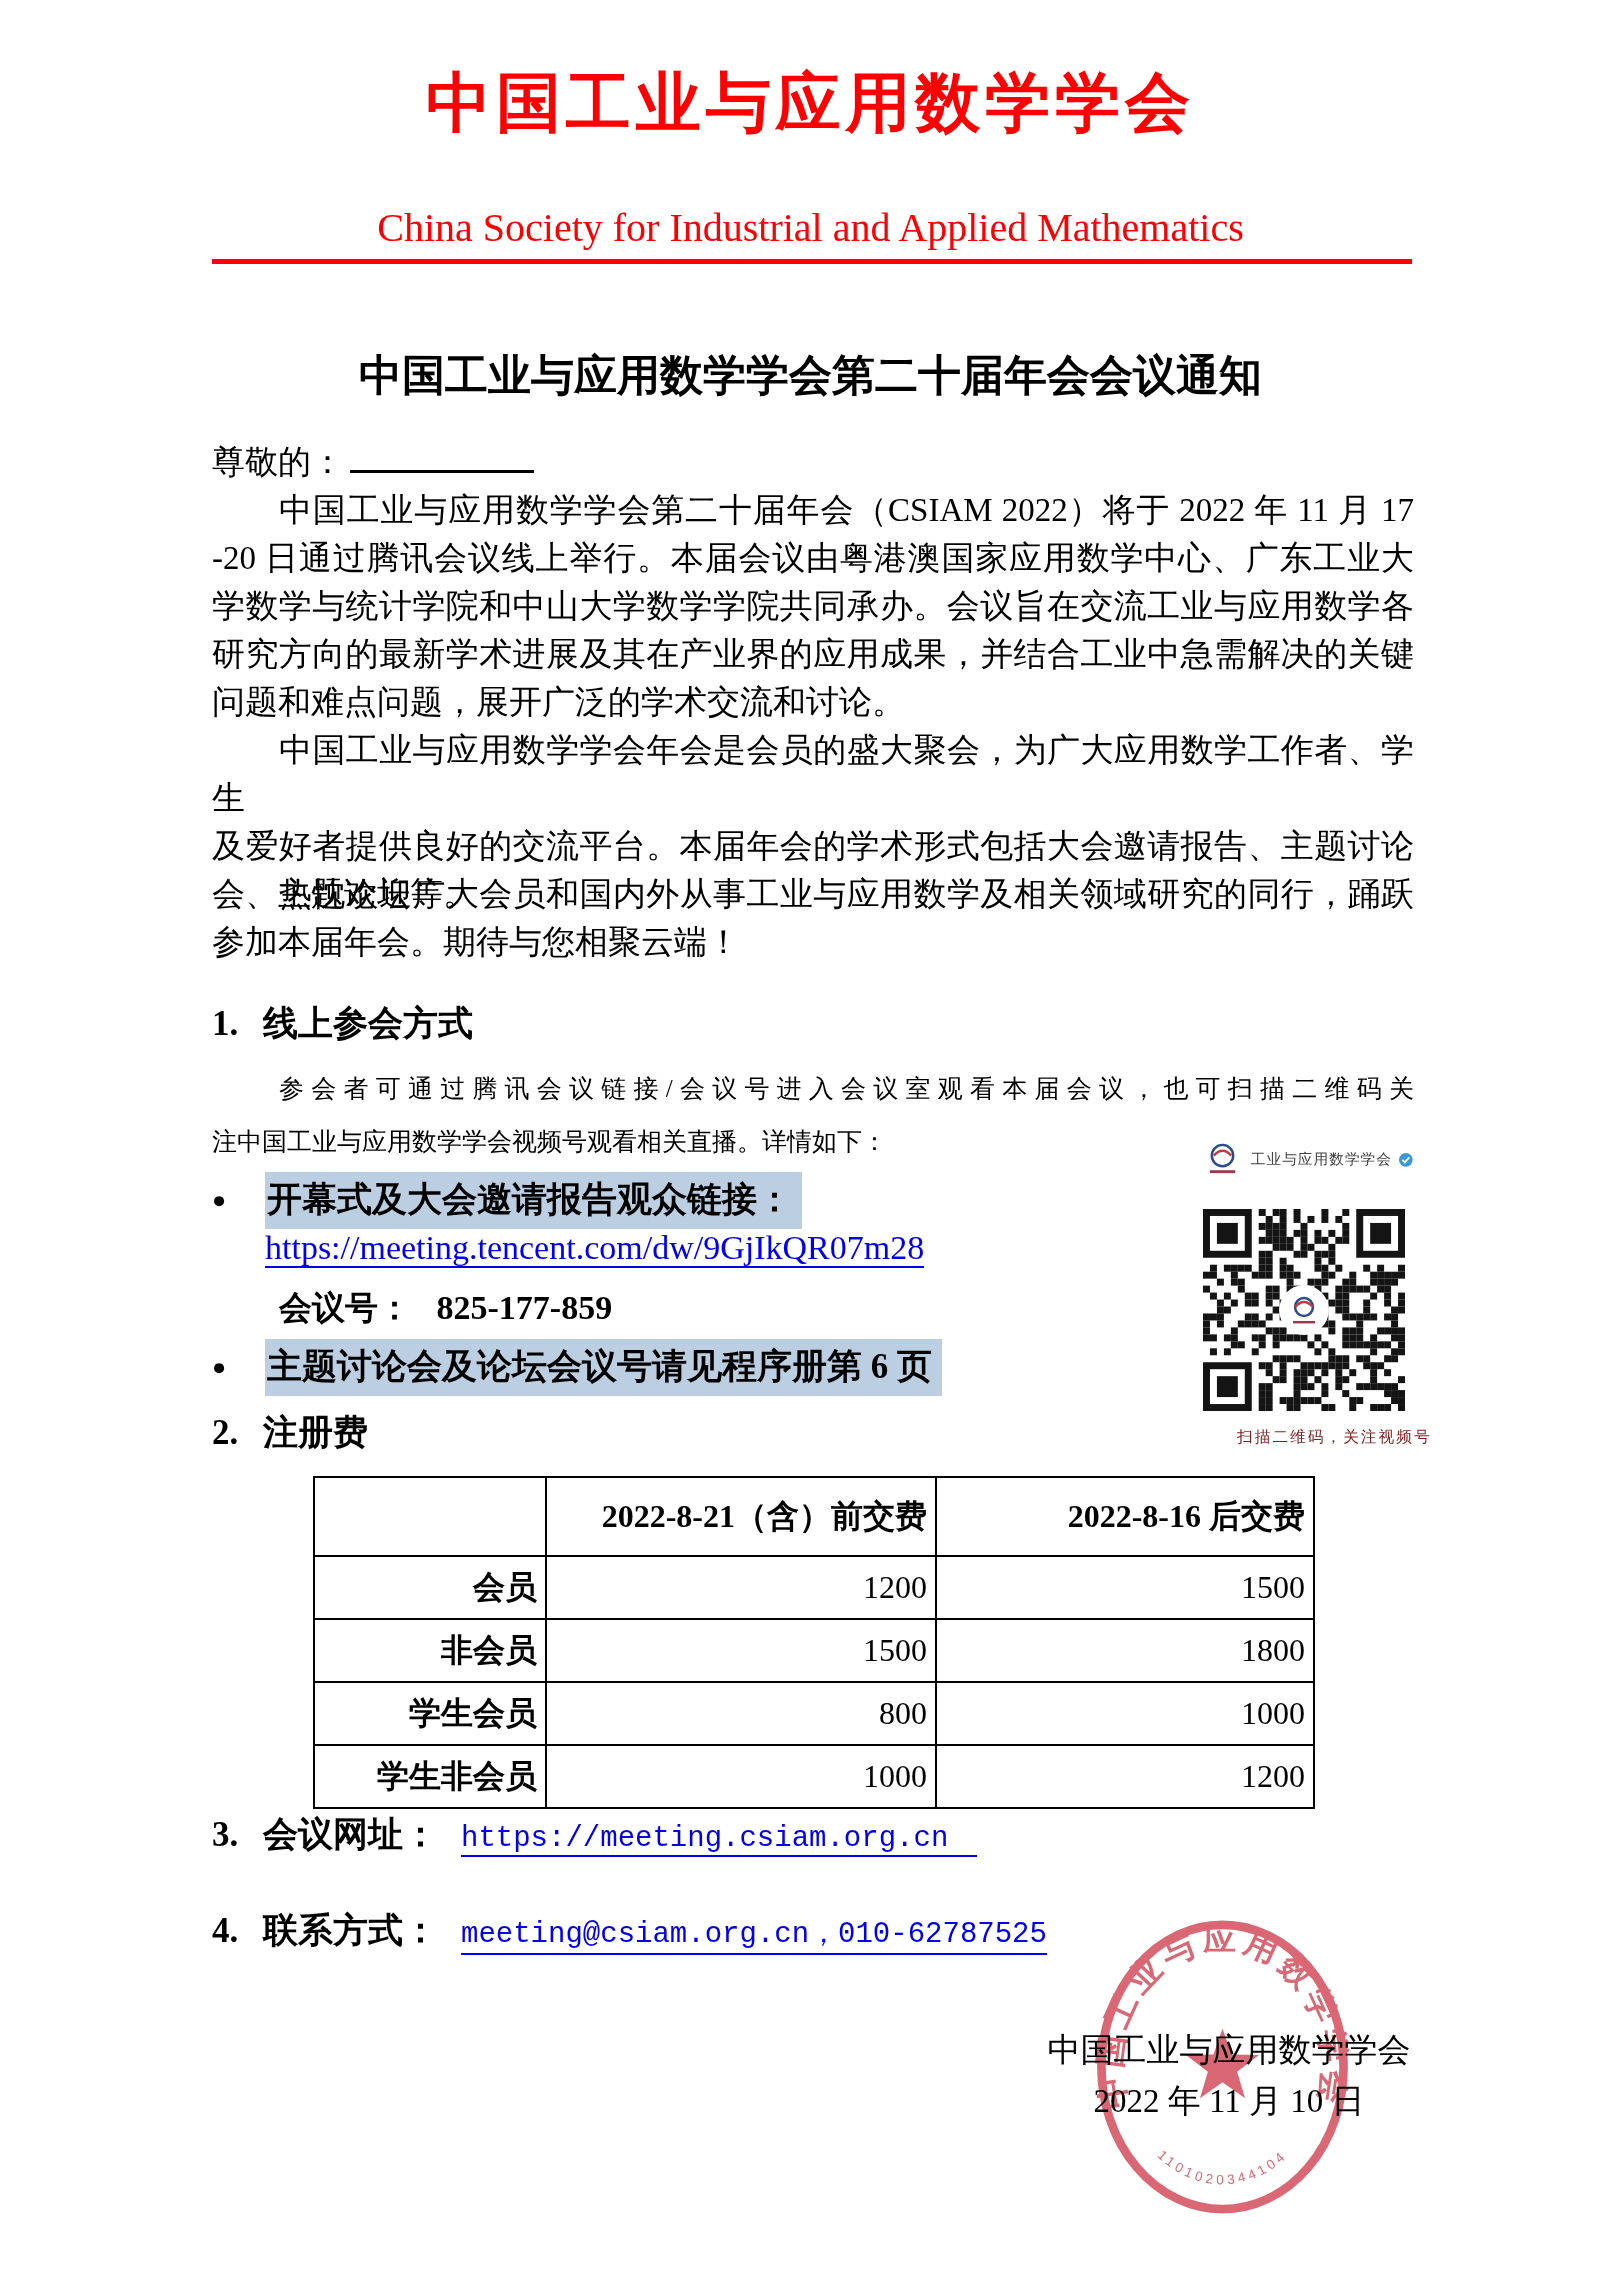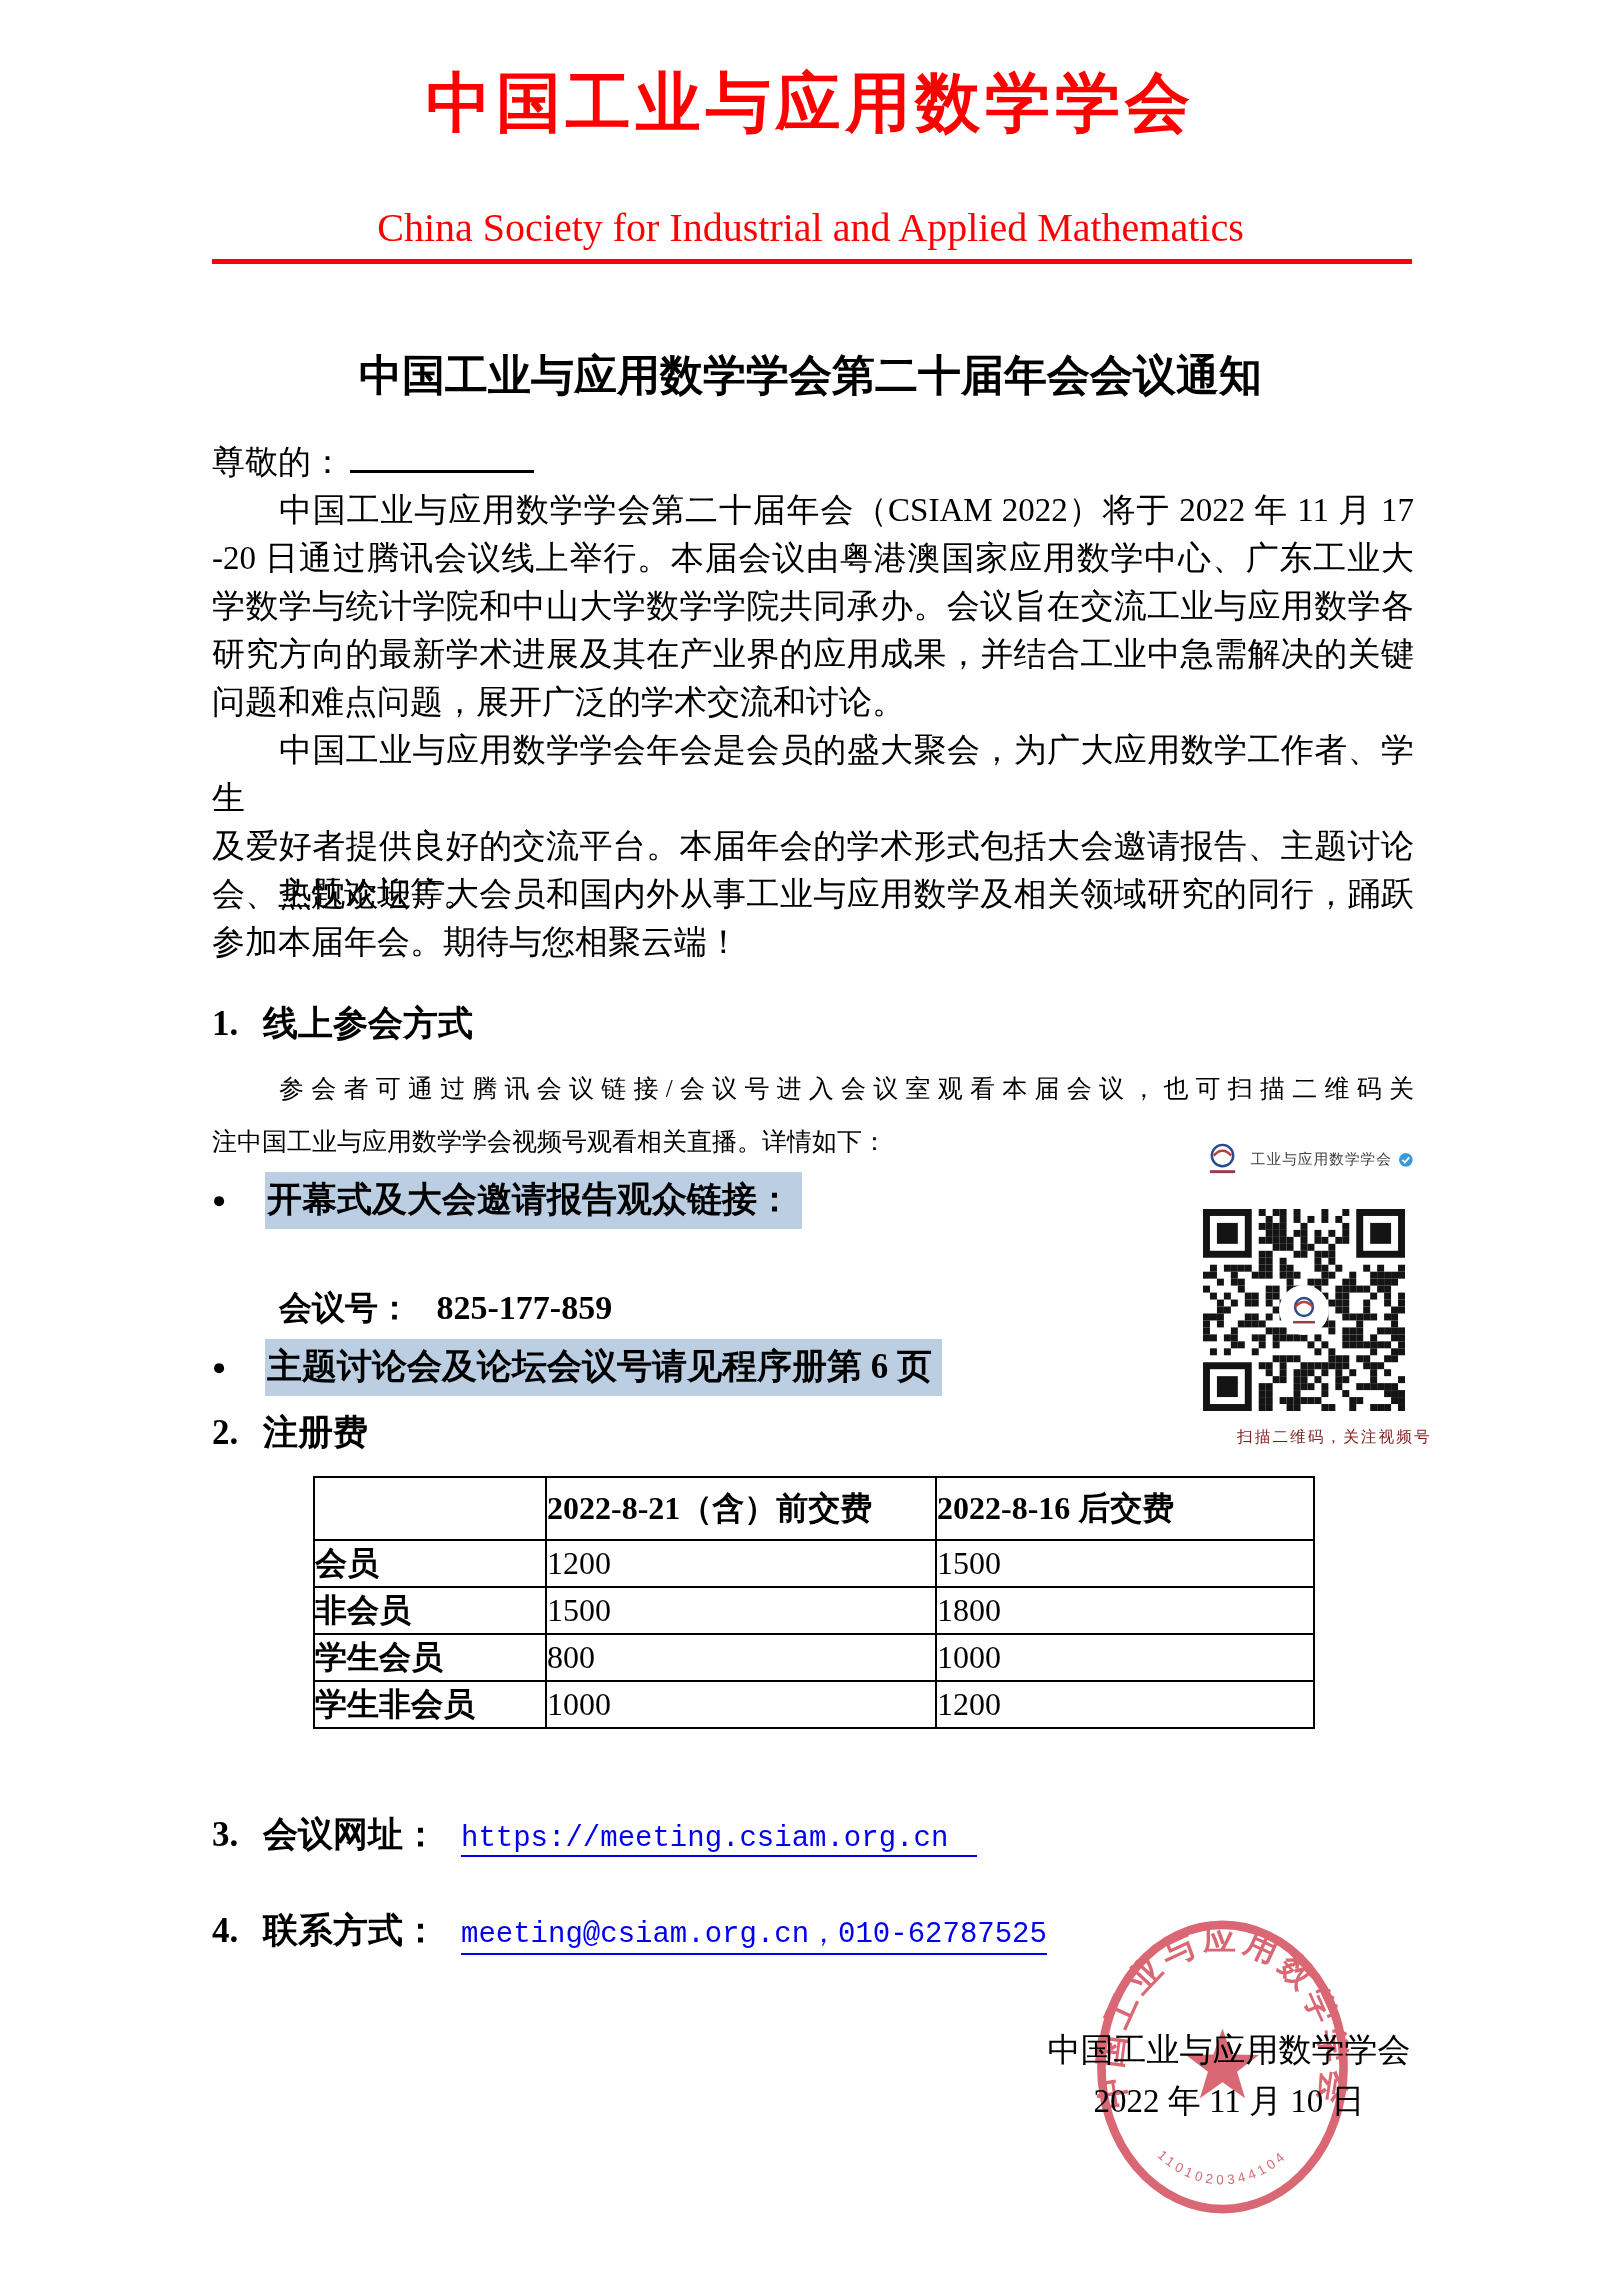--- a/index.html
+++ b/index.html
@@ -38,21 +38,21 @@
           text-decoration:none;border-bottom:2.9px solid #0101ef;}
   .numrow{top:1286px;left:279px;font-size:33px;font-weight:bold;}
   .mnum{font-family:"Liberation Serif",serif;font-size:34px;margin-left:25.5px;}
 
   a.mlink{font-family:"Liberation Mono",monospace;font-size:29px;color:#0101ef;
           text-decoration:none;border-bottom:2.9px solid #0101ef;margin-left:23px;font-weight:normal;}
   a.ext{padding-right:29px;}
 
   
   .fee{top:1476px;left:313px;border-collapse:collapse;table-layout:fixed;}
-  .fee td,.fee th{border:2px solid #000;text-align:left;font-size:32px;padding:0;}
+  .fee td,.fee th{border:2px solid #000;text-align:right;font-size:32px;padding:8px;}
   .fee thead th{height:61px;font-weight:bold;border-bottom:2.9px solid #000;}
   .fee tbody td{height:45px;}
   .fee tbody td:first-child{font-weight:bold;font-family:"Liberation Sans",sans-serif;}
   .fee .num{font-family:"Liberation Serif",serif;}
 
   
   .qr-head{top:1141px;left:1204px;display:flex;align-items:center;}
   .qr-head .chan{font-size:14.7px;color:#404040;letter-spacing:1px;margin-left:9.8px;}
   .qr-box{top:1209px;left:1203px;}
   .qr-cap{top:1427px;left:1237px;font-size:15.7px;color:#7f1d1d;letter-spacing:2px;}
@@ -97,20 +97,23 @@
     <span>线上参会方式</span>
   </div>
   <div class="abs s1-intro">
     <div class="jline indent">参会者可通过腾讯会议链接/会议号进入会议室观看本届会议，也可扫描二维码关</div>
     <div>注中国工业与应用数学学会视频号观看相关直播。详情如下：</div>
   </div>
 
   <div class="abs brow b1">
     <span class="bullet">●</span>
     <span class="hl">开幕式及大会邀请报告观众链接：</span>
+  </div>
+  <div class="abs linkrow">
+    <a class="tlink" href="#">https://meeting.tencent.com/dw/9GjIkQR07m28</a>
   </div>
   <div class="abs numrow">
     <span>会议号：</span><span class="mnum">825-177-859</span>
   </div>
   <div class="abs brow b2">
     <span class="bullet">●</span>
     <span class="hl">主题讨论会及论坛会议号请见程序册第 6 页</span>
   </div>
 
   <div class="abs qr-head">

